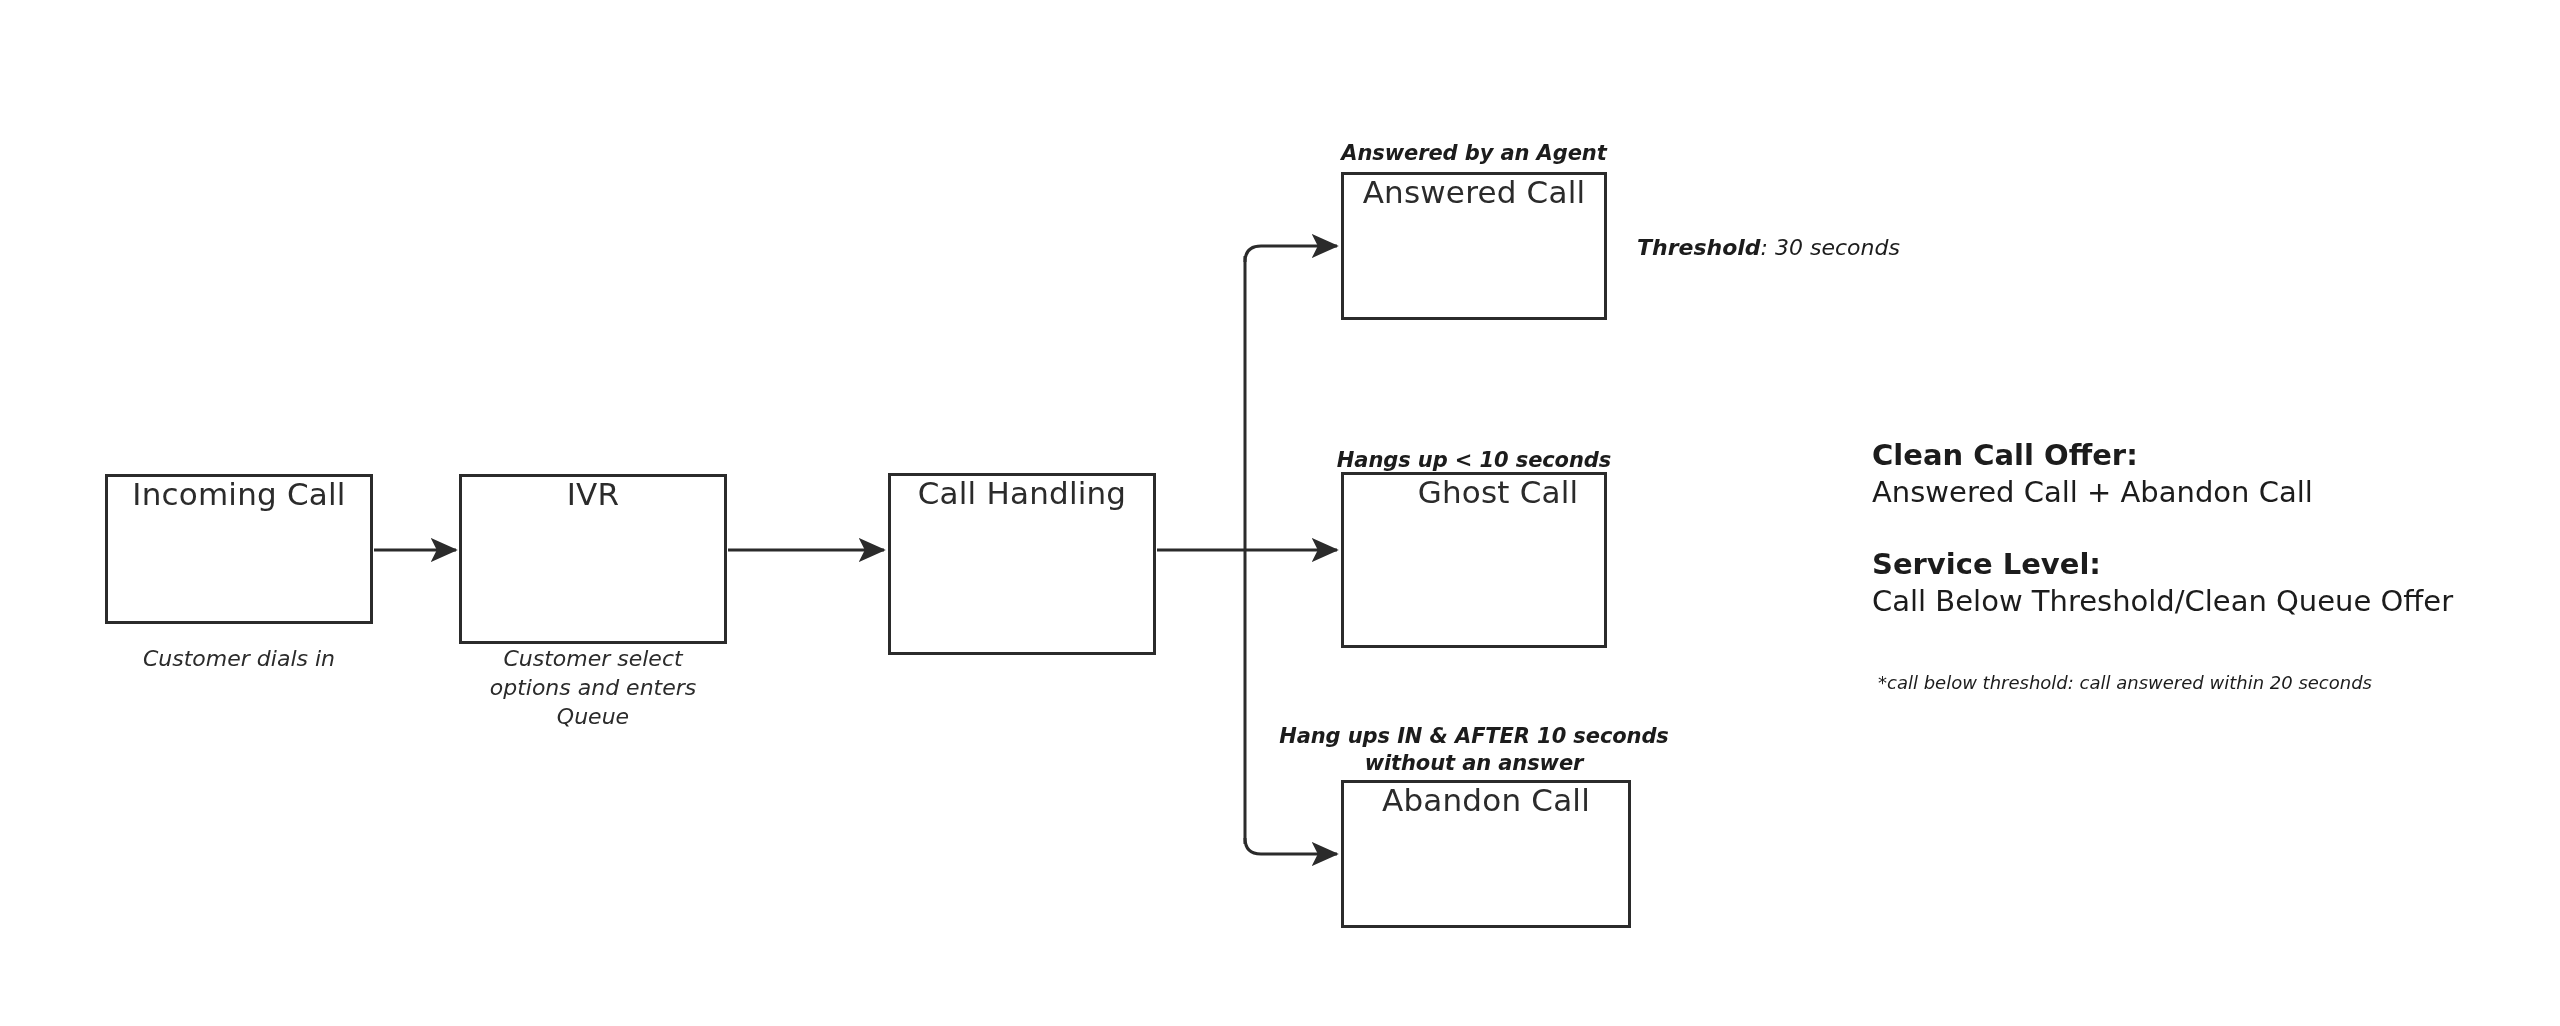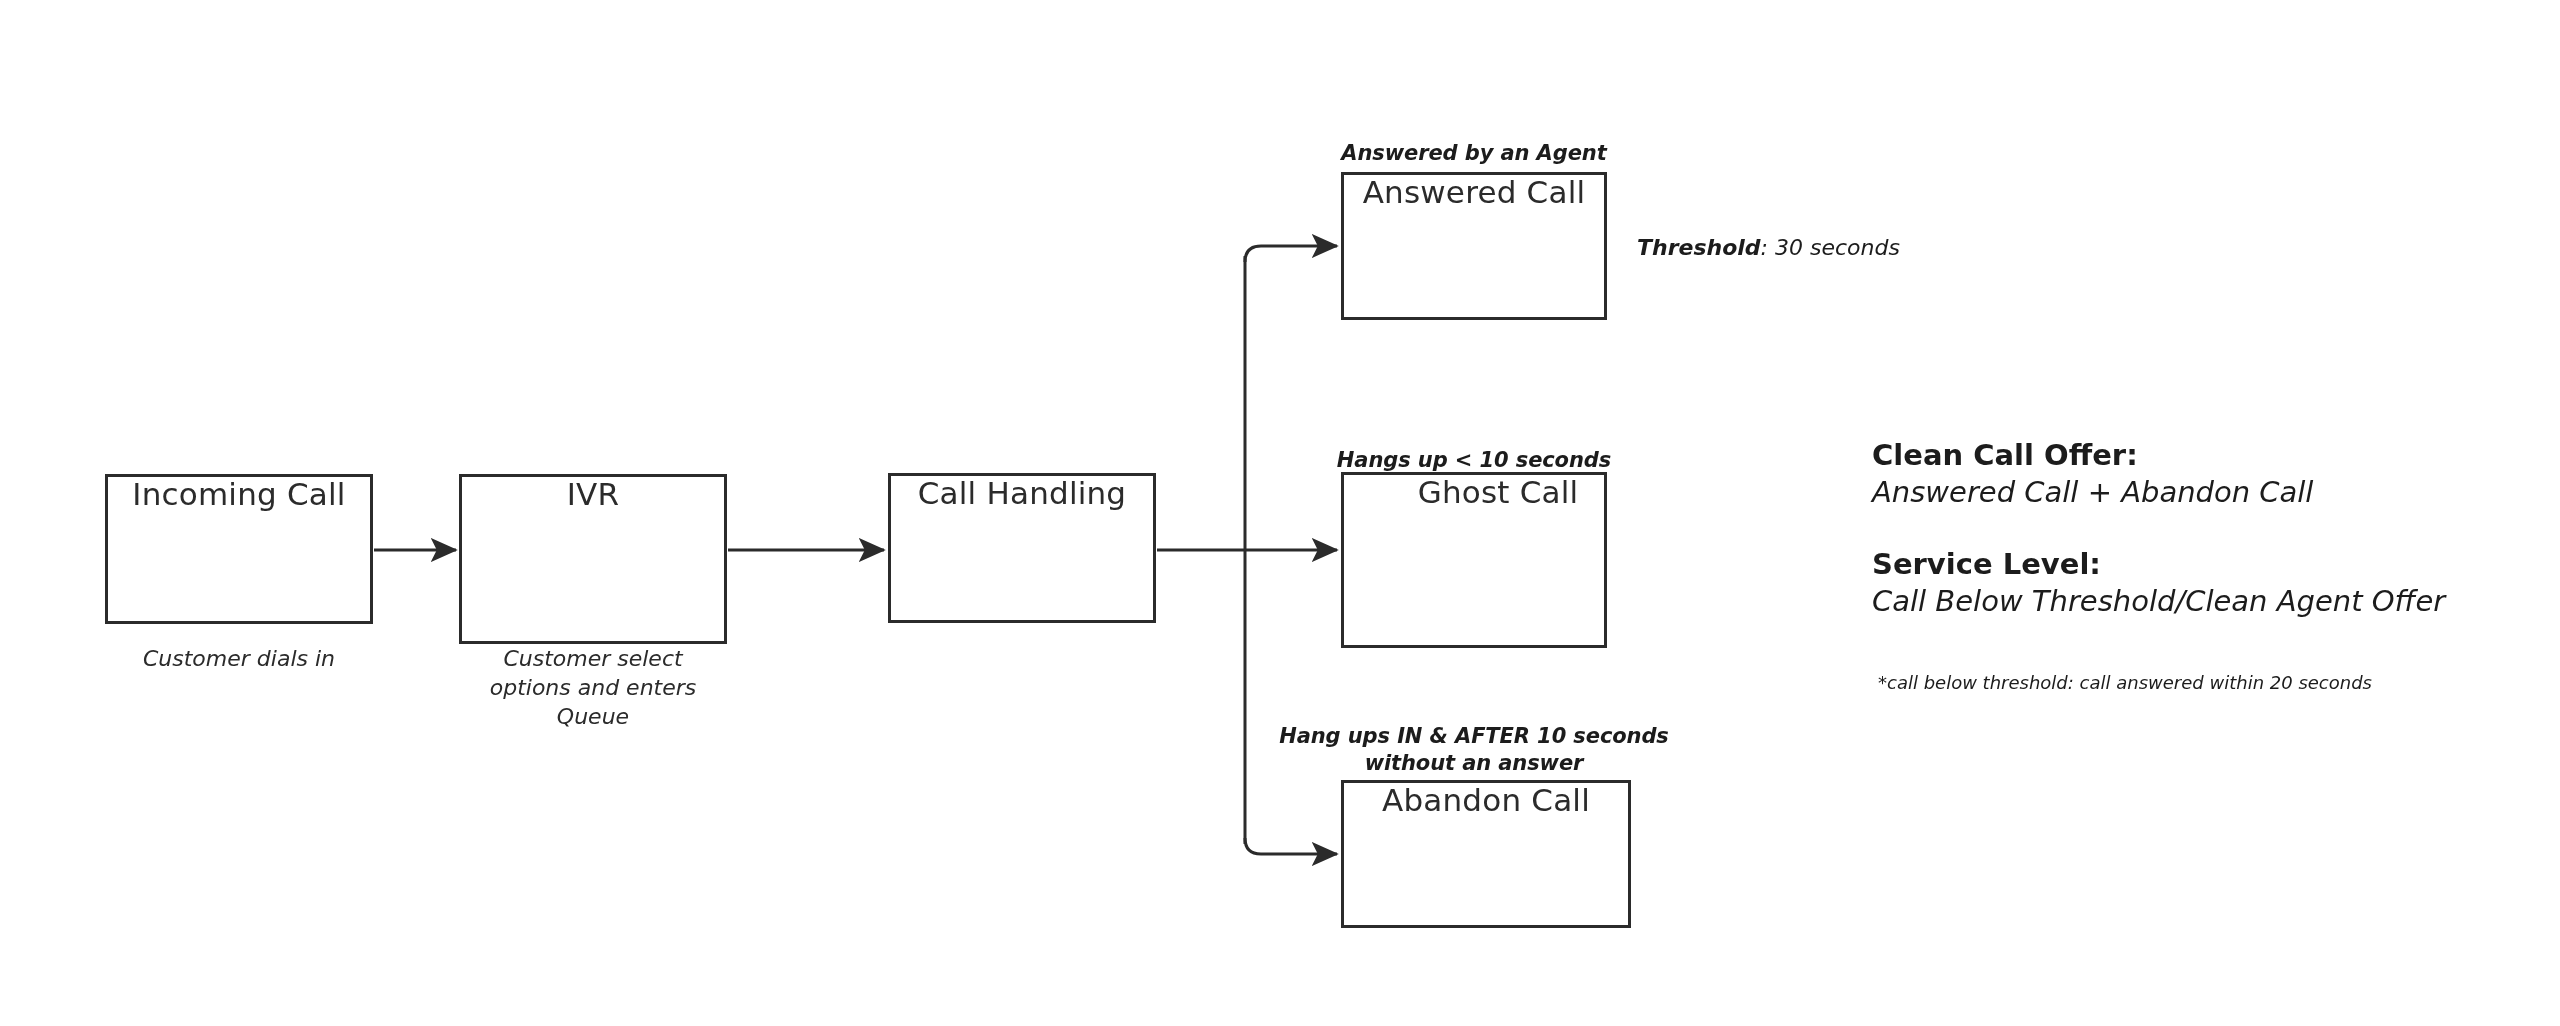--- a/index.html
+++ b/index.html
@@ -103,21 +103,20 @@
     font-family: "DejaVu Sans", sans-serif;
     font-size: 29px;
     font-weight: bold;
     color: #1c1c1c;
     line-height: 1.28;
     white-space: nowrap;
   }
   .legend-def {
     font-family: "DejaVu Sans", sans-serif;
     font-size: 29px;
-    font-style: italic;
     font-weight: 400;
     color: #1c1c1c;
     line-height: 1.3;
     white-space: nowrap;
   }
   .legend-footnote {
     position: absolute;
     left: 1878px;
     top: 672px;
     font-family: "DejaVu Sans", sans-serif;
@@ -158,21 +157,21 @@
 </div>
 <div class="node-caption" style="left:105px; top:644px; width:268px;">Customer dials in</div>
 
 <div class="node-box" style="left:459px; top:474px; width:268px; height:170px;">
   <span class="node-label">IVR</span>
 </div>
 <div class="node-caption" style="left:439px; top:644px; width:308px;">Customer select
 options and enters
 Queue</div>
 
-<div class="node-box" style="left:888px; top:473px; width:268px; height:150px;">
+<div class="node-box" style="left:888px; top:473px; width:268px; height:182px;">
   <span class="node-label">Call Handling</span>
 </div>
 
 <div class="node-box" style="left:1341px; top:172px; width:266px; height:148px;">
   <span class="node-label">Answered Call</span>
 </div>
 
 <div class="node-box" style="left:1341px; top:472px; width:266px; height:176px;padding-left:48px;">
   <span class="node-label">Ghost Call</span>
 </div>
@@ -192,17 +191,17 @@
   <span class="annotation-key">Threshold</span><span class="annotation-value">: </span><span class="annotation-value">30 seconds</span>
 </div>
 
 <div class="legend">
   <div class="legend-group">
     <div class="legend-term">Clean Call Offer:</div>
     <div class="legend-def">Answered Call + Abandon Call</div>
   </div>
   <div class="legend-group">
     <div class="legend-term">Service Level:</div>
-    <div class="legend-def">Call Below Threshold/Clean Agent Offer</div>
+    <div class="legend-def">Call Below Threshold/Clean Queue Offer</div>
   </div>
 </div>
 
 <div class="legend-footnote">*call below threshold: call answered within 20 seconds</div>
 
 </body></html>

